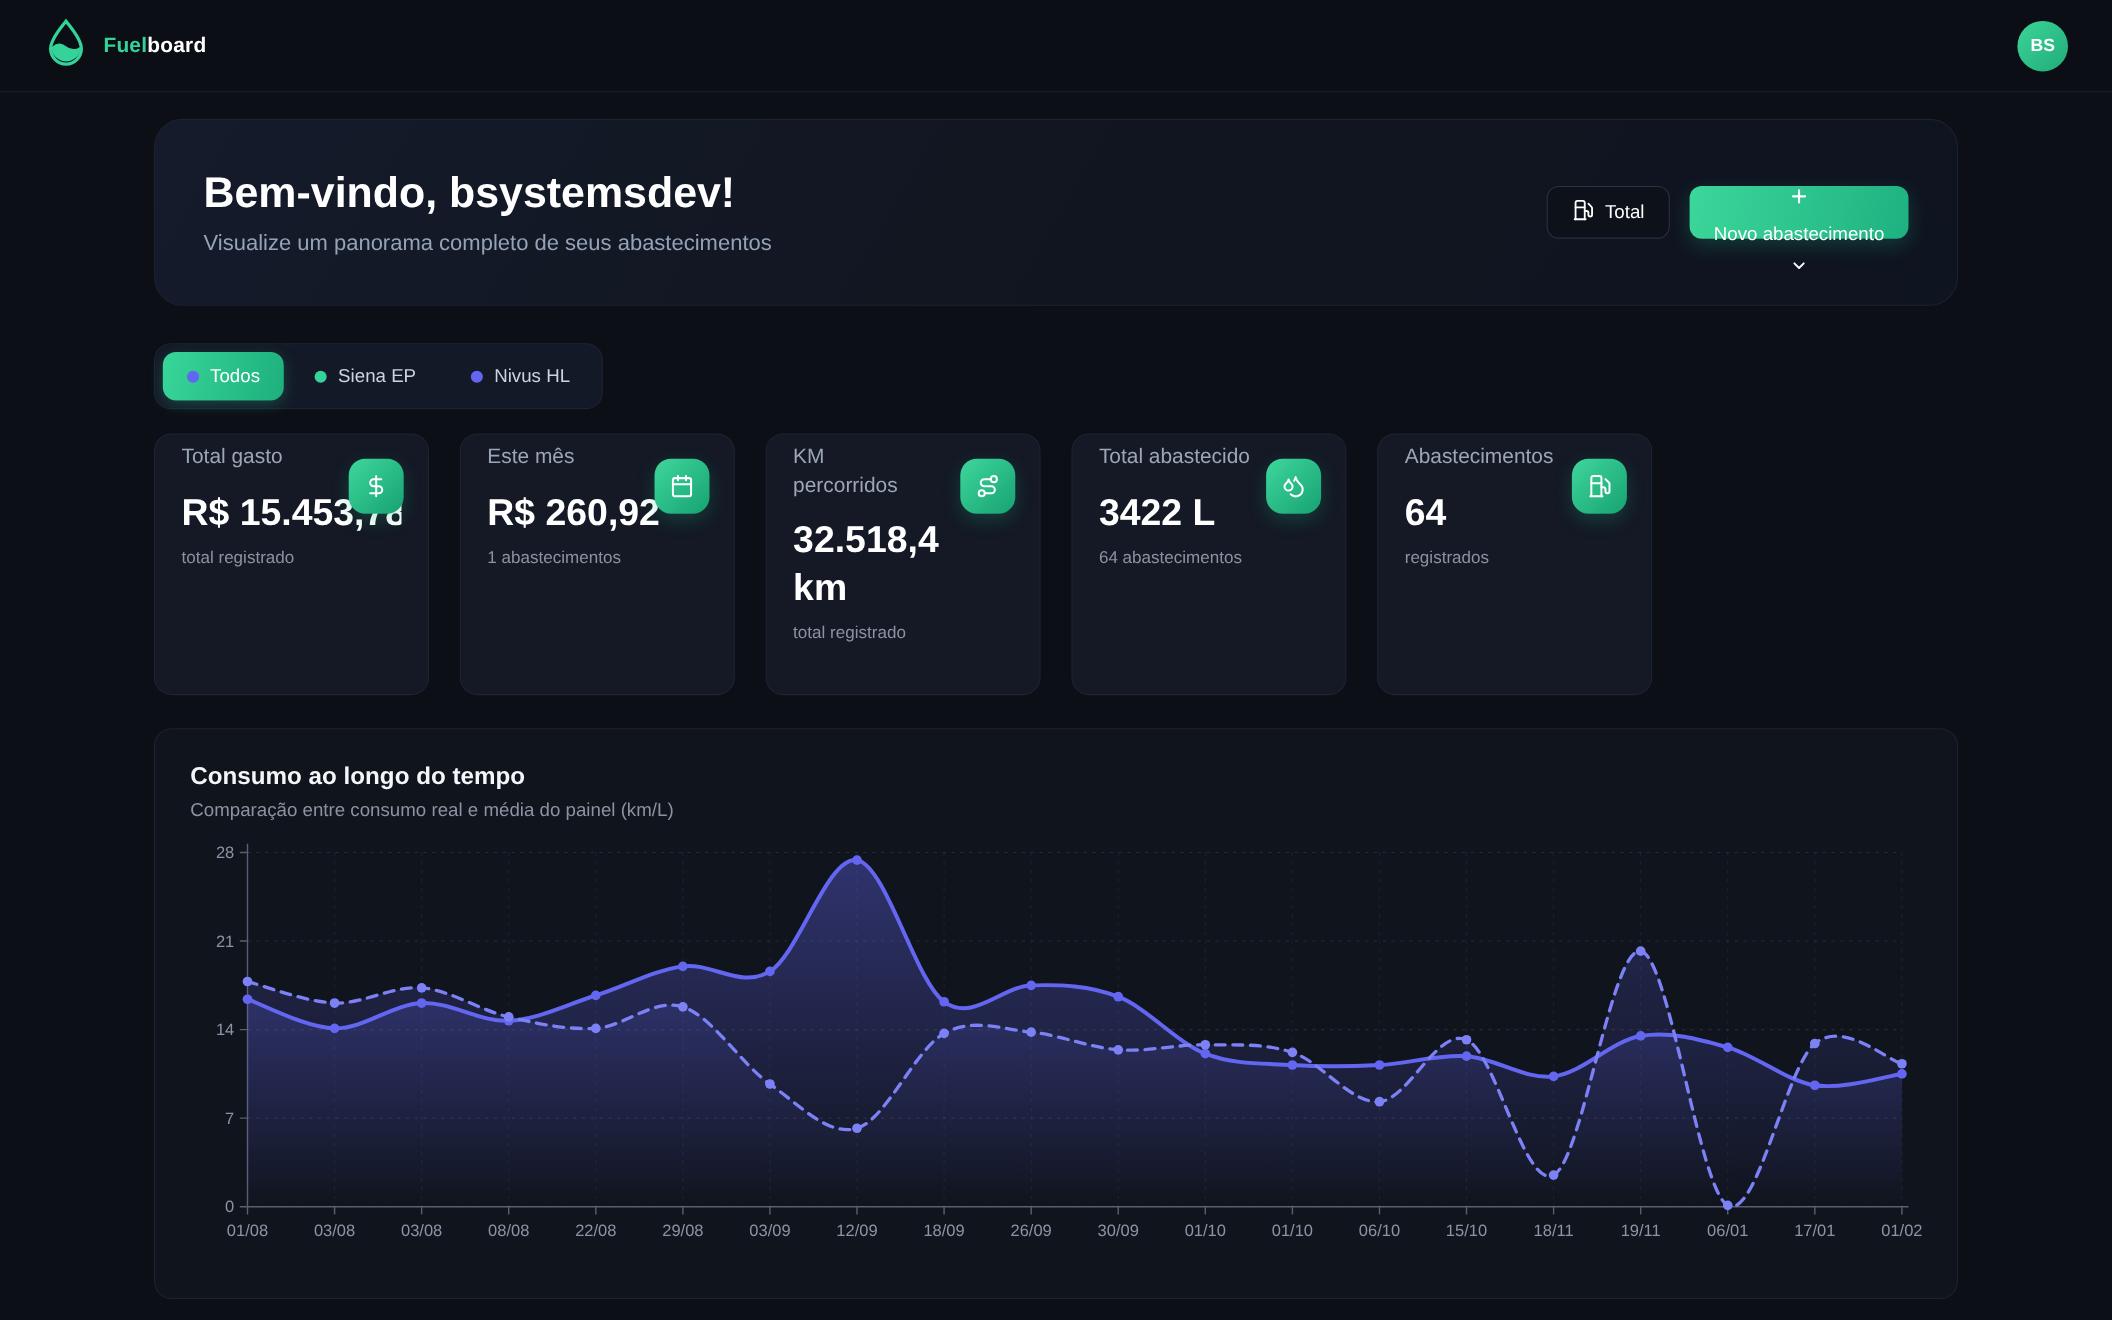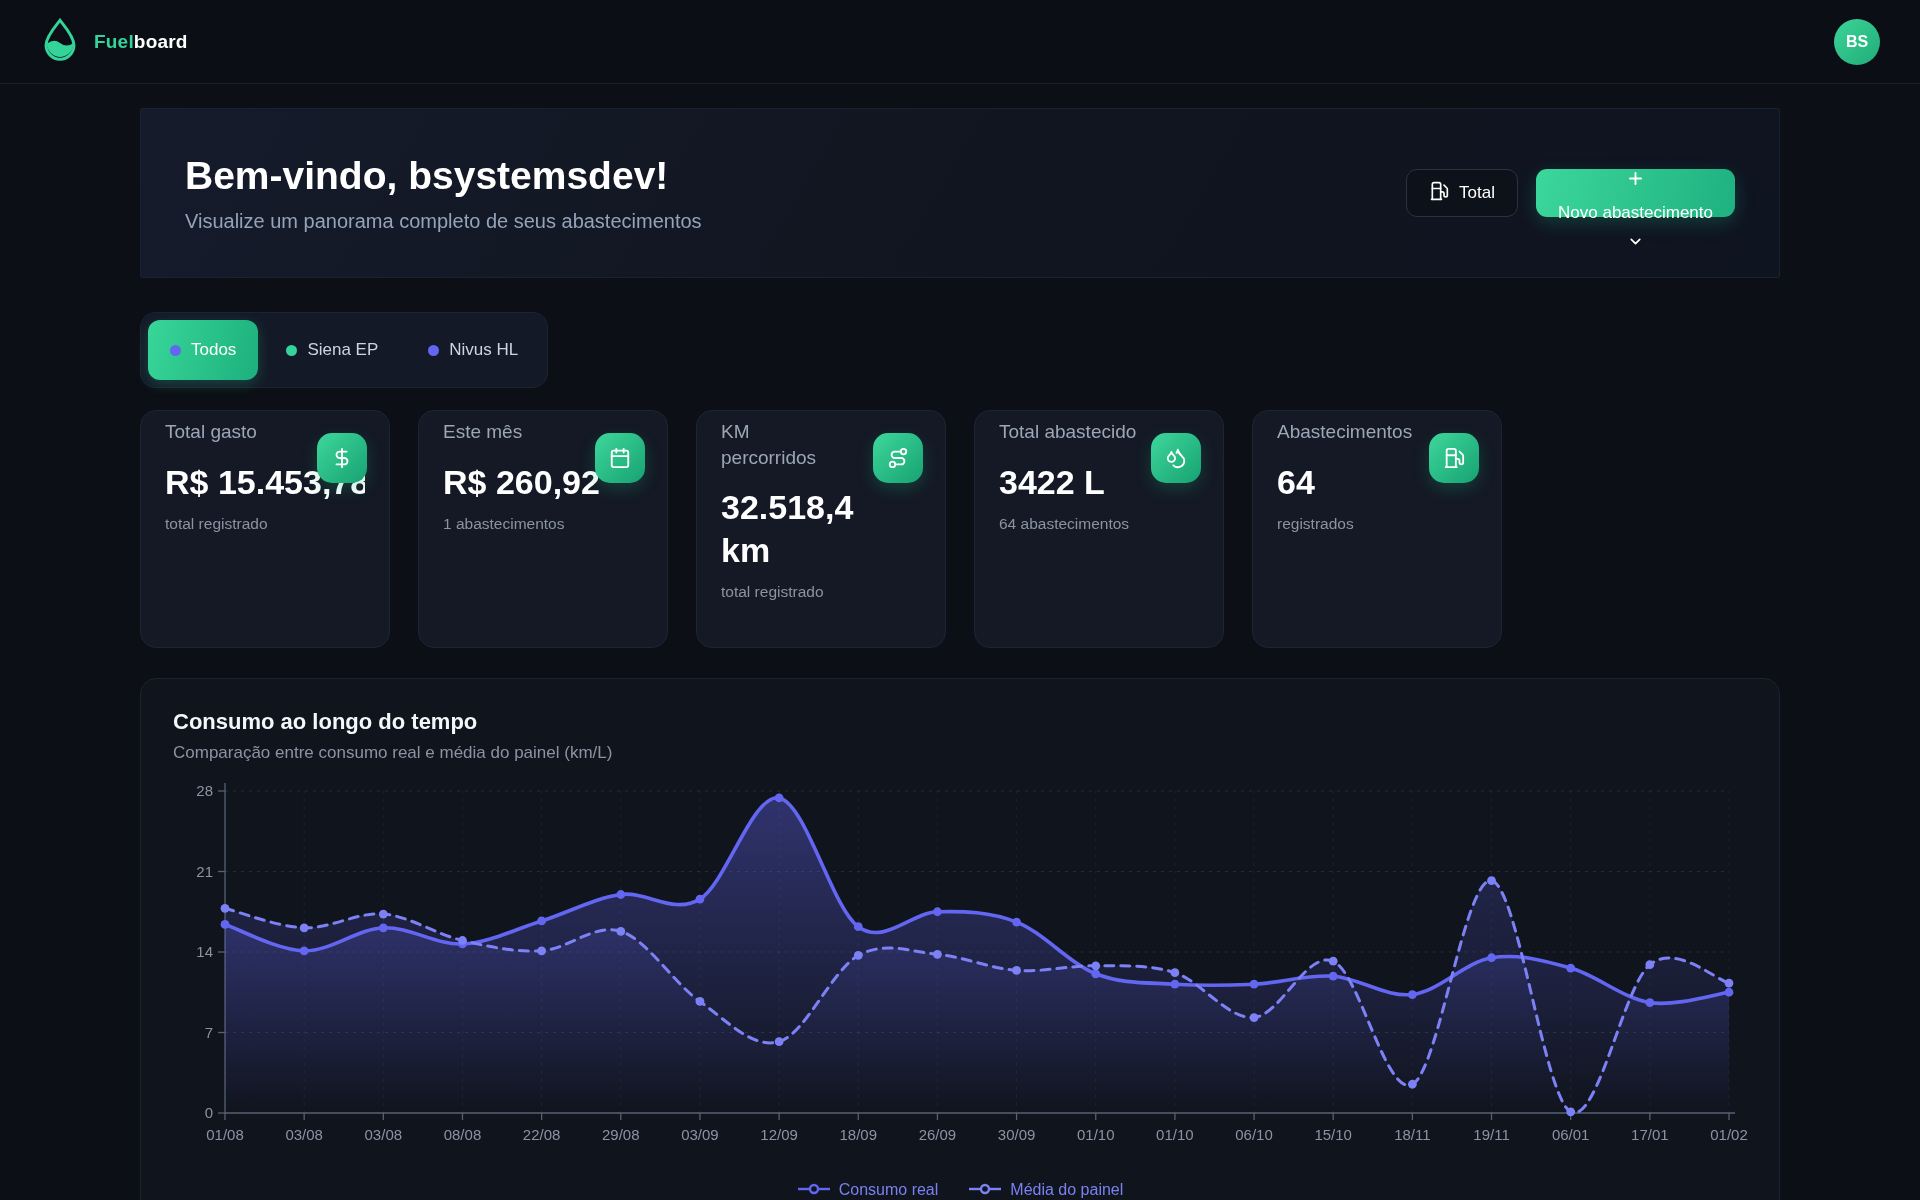--- a/index.html
+++ b/index.html
@@ -22,21 +22,21 @@
   .avatar {
     width:46px; height:46px; border-radius:50%;
     background:linear-gradient(135deg,#3bd598,#21ab78);
     display:flex; align-items:center; justify-content:center;
     font-weight:bold; font-size:16px; color:#fff; cursor:pointer;
   }
   
   .container { width:1640px; margin:0 auto; }
   
   .banner {
-    margin-top:24px; height:170px; border-radius:2px;
+    margin-top:24px; height:170px; border-radius:26px;
     background:linear-gradient(120deg,#151b2b 0%,#11162200 55%,#0f1421 100%), #11151f;
     border:1px solid #1b2130;
     display:flex; align-items:center; justify-content:space-between;
     padding:0 44px;
   }
   .banner h1 { font-size:39px; font-weight:bold; color:#ffffff; }
   .banner p  { font-size:20px; color:#94a3b8; margin-top:12px; }
   .banner-actions { display:flex; align-items:center; gap:18px; }
   .btn {
     display:inline-flex; align-items:center; gap:10px;
@@ -51,21 +51,21 @@
     font-weight:500;
     flex-direction:column;
   }
   
   .tabs {
     margin-top:34px; display:inline-flex; align-items:center; gap:6px;
     background:#141927; border:1px solid #1d2332; border-radius:15px; padding:7px;
   }
   .tab {
     display:inline-flex; align-items:center; gap:10px;
-    height:60px; padding:0 22px; border-radius:12px;
+    height:44px; padding:0 22px; border-radius:12px;
     font-size:17px; color:#cbd5e1; cursor:pointer; background:transparent; border:none;
     font-family:inherit;
   }
   .tab.active {
     background:linear-gradient(105deg,#38d699,#1db07d);
     color:#fff; box-shadow:0 4px 14px rgba(32,178,127,.3);
   }
   .dot { width:11px; height:11px; border-radius:50%; display:inline-block; }
   
   .cards { margin-top:22px; display:grid; grid-template-columns:repeat(6,1fr); gap:28px; }
@@ -370,34 +370,14 @@
           <circle cx="1001.8947368421053" cy="195.70000000000002" r="4.4" fill="#7c82f5"></circle>
           <circle cx="1081.0526315789473" cy="240.54999999999998" r="4.4" fill="#7c82f5"></circle>
           <circle cx="1160.2105263157894" cy="184.20000000000002" r="4.4" fill="#7c82f5"></circle>
           <circle cx="1239.3684210526317" cy="307.25" r="4.4" fill="#7c82f5"></circle>
           <circle cx="1318.5263157894738" cy="103.70000000000002" r="4.4" fill="#7c82f5"></circle>
           <circle cx="1397.6842105263158" cy="334.85" r="4.4" fill="#7c82f5"></circle>
           <circle cx="1476.842105263158" cy="187.65" r="4.4" fill="#7c82f5"></circle>
           <circle cx="1556" cy="206.04999999999998" r="4.4" fill="#7c82f5"></circle>
         </svg>
     </div>
-    <div class="legend">
-      <div class="legend-item">
-        <span>
-          <svg width="34" height="12" viewBox="0 0 34 12">
-              <line x1="1" y1="6" x2="33" y2="6" stroke="#6366f1" stroke-width="2.4"></line>
-              <circle cx="17" cy="6" r="4" fill="#10141d" stroke="#6366f1" stroke-width="2.4"></circle>
-            </svg>
-        </span>
-        <span>Consumo real</span>
-      </div>
-      <div class="legend-item">
-        <span>
-          <svg width="34" height="12" viewBox="0 0 34 12">
-              <line x1="1" y1="6" x2="33" y2="6" stroke="#7c82f5" stroke-width="2.4"></line>
-              <circle cx="17" cy="6" r="4" fill="#10141d" stroke="#7c82f5" stroke-width="2.4"></circle>
-            </svg>
-        </span>
-        <span>Média do painel</span>
-      </div>
-    </div>
   </div>
 </div>
 
 </body></html>

